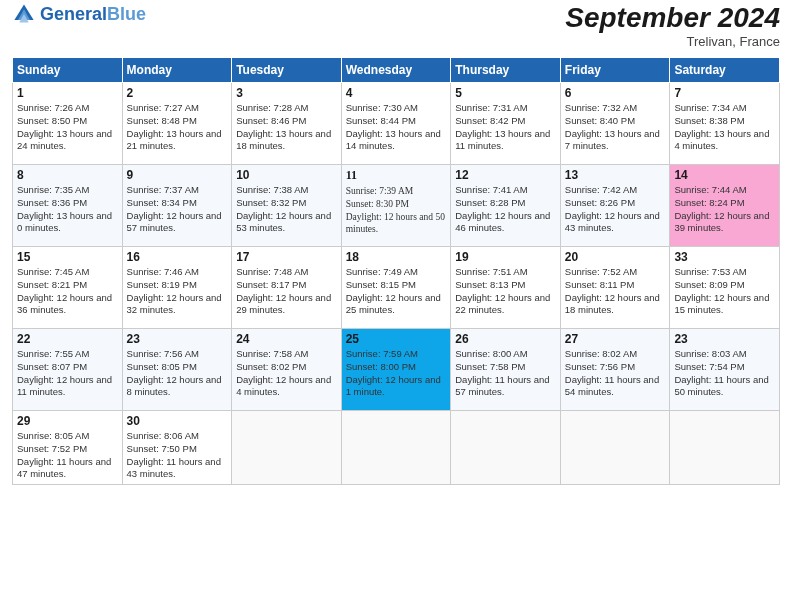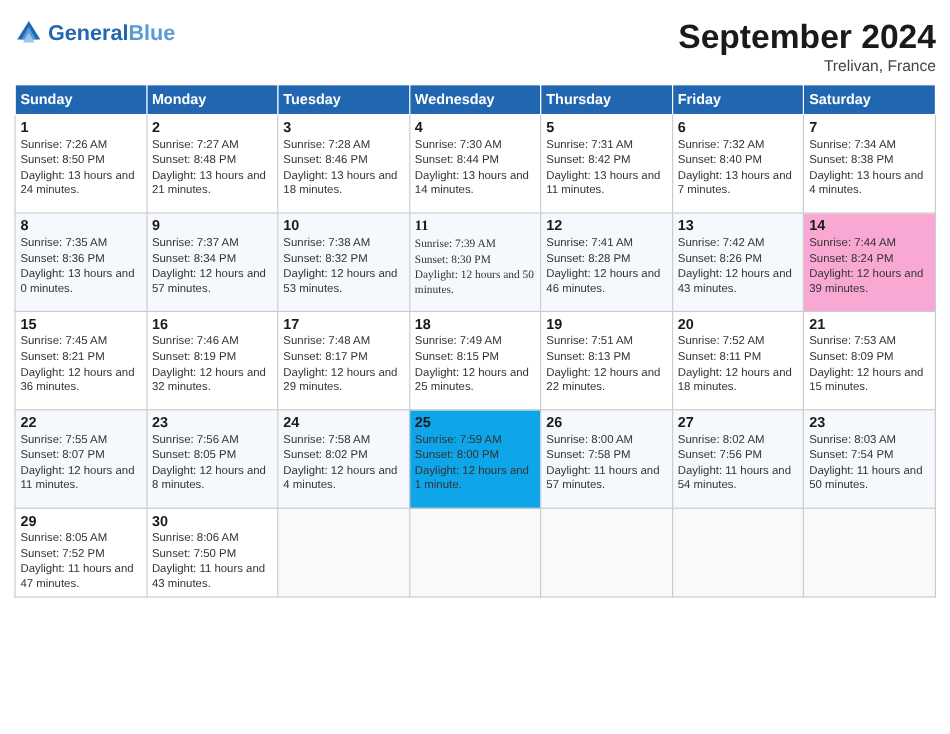--- a/index.html
+++ b/index.html
@@ -7,21 +7,21 @@
       font-family: Arial, sans-serif;
       background: #fff;
       width: 792px;
       height: 612px;
       overflow: hidden;
       font-size: 11px;
     }
     .page {
       width: 792px;
       height: 612px;
-      padding: 15px 12px;
+      padding: 2px 12px;
       background: #fff;
     }
     .header {
       display: flex;
       justify-content: space-between;
       align-items: flex-start;
       margin-bottom: 8px;
     }
     .logo {
       display: flex;
@@ -41,20 +41,21 @@
       width: 24px;
       height: 24px;
     }
     .title-area {
       text-align: right;
     }
     .month-title {
       font-size: 28px;
       font-weight: bold;
       color: #1a1a1a;
+      font-style: italic;
     }
     .location {
       font-size: 13px;
       color: #444;
     }
     .calendar {
       width: 100%;
       border-collapse: collapse;
       table-layout: fixed;
     }
@@ -209,21 +210,21 @@
           </td>
           <td>
             <span class="day-num">19</span>
             <div class="day-info">Sunrise: 7:51 AM<br>Sunset: 8:13 PM<br>Daylight: 12 hours and 22 minutes.</div>
           </td>
           <td>
             <span class="day-num">20</span>
             <div class="day-info">Sunrise: 7:52 AM<br>Sunset: 8:11 PM<br>Daylight: 12 hours and 18 minutes.</div>
           </td>
           <td>
-            <span class="day-num">21</span>
+            <span class="day-num">33</span>
             <div class="day-info">Sunrise: 7:53 AM<br>Sunset: 8:09 PM<br>Daylight: 12 hours and 15 minutes.</div>
           </td>
         </tr>
         <tr>
           <td style="background: rgb(245, 248, 252);">
             <span class="day-num">22</span>
             <div class="day-info">Sunrise: 7:55 AM<br>Sunset: 8:07 PM<br>Daylight: 12 hours and 11 minutes.</div>
           </td>
           <td style="background: rgb(245, 248, 252);">
             <span class="day-num">23</span>

